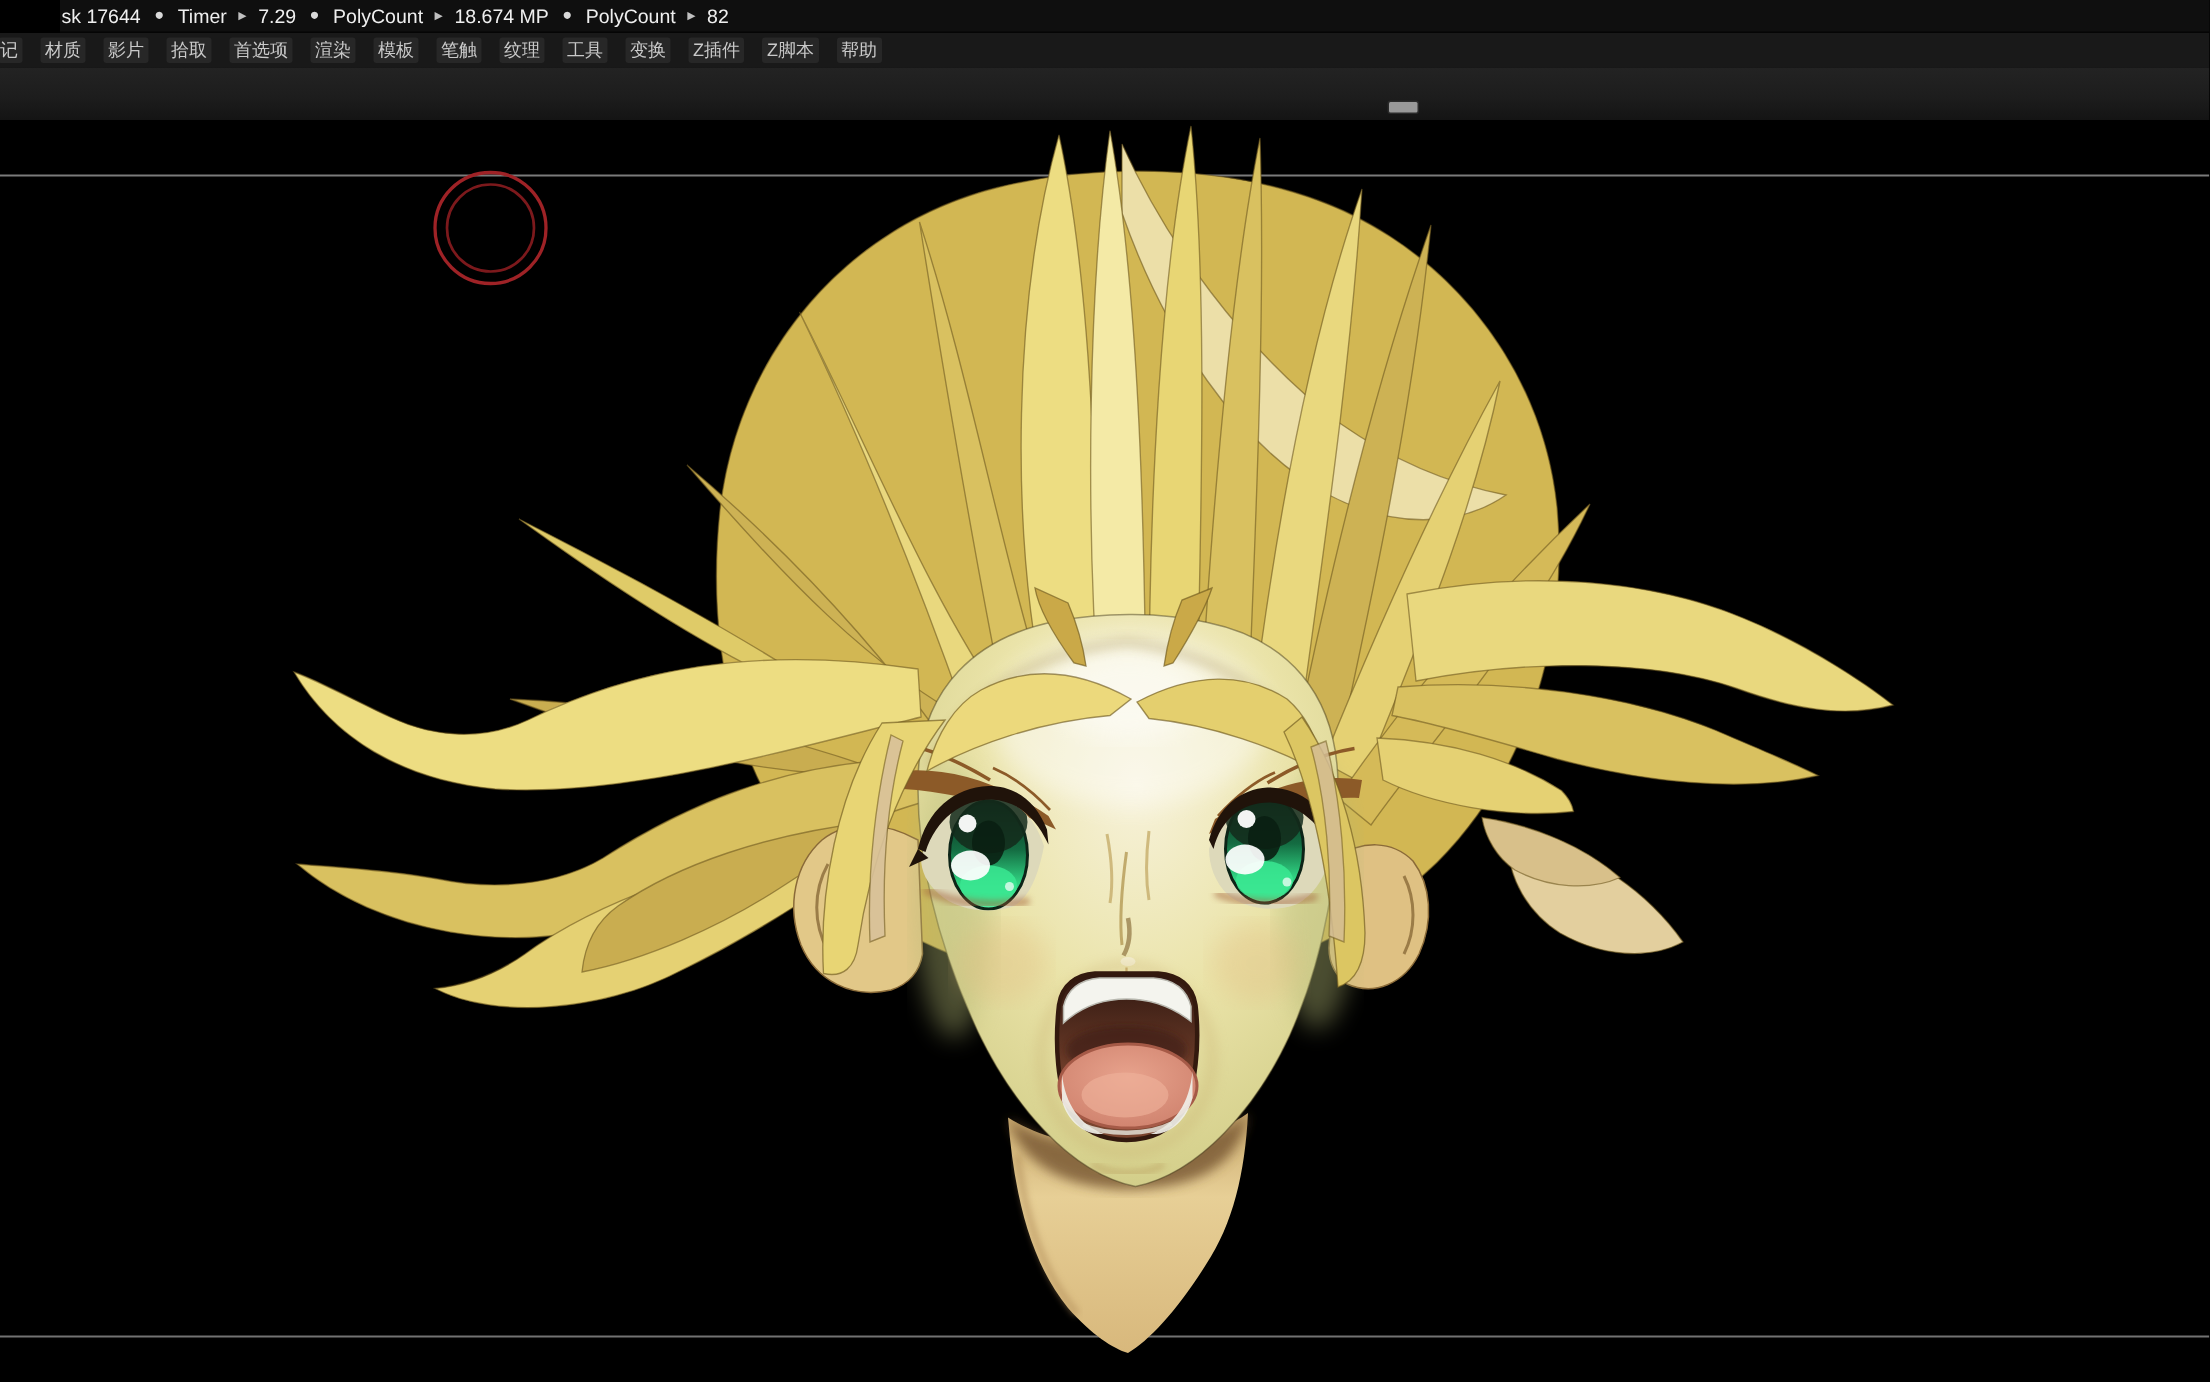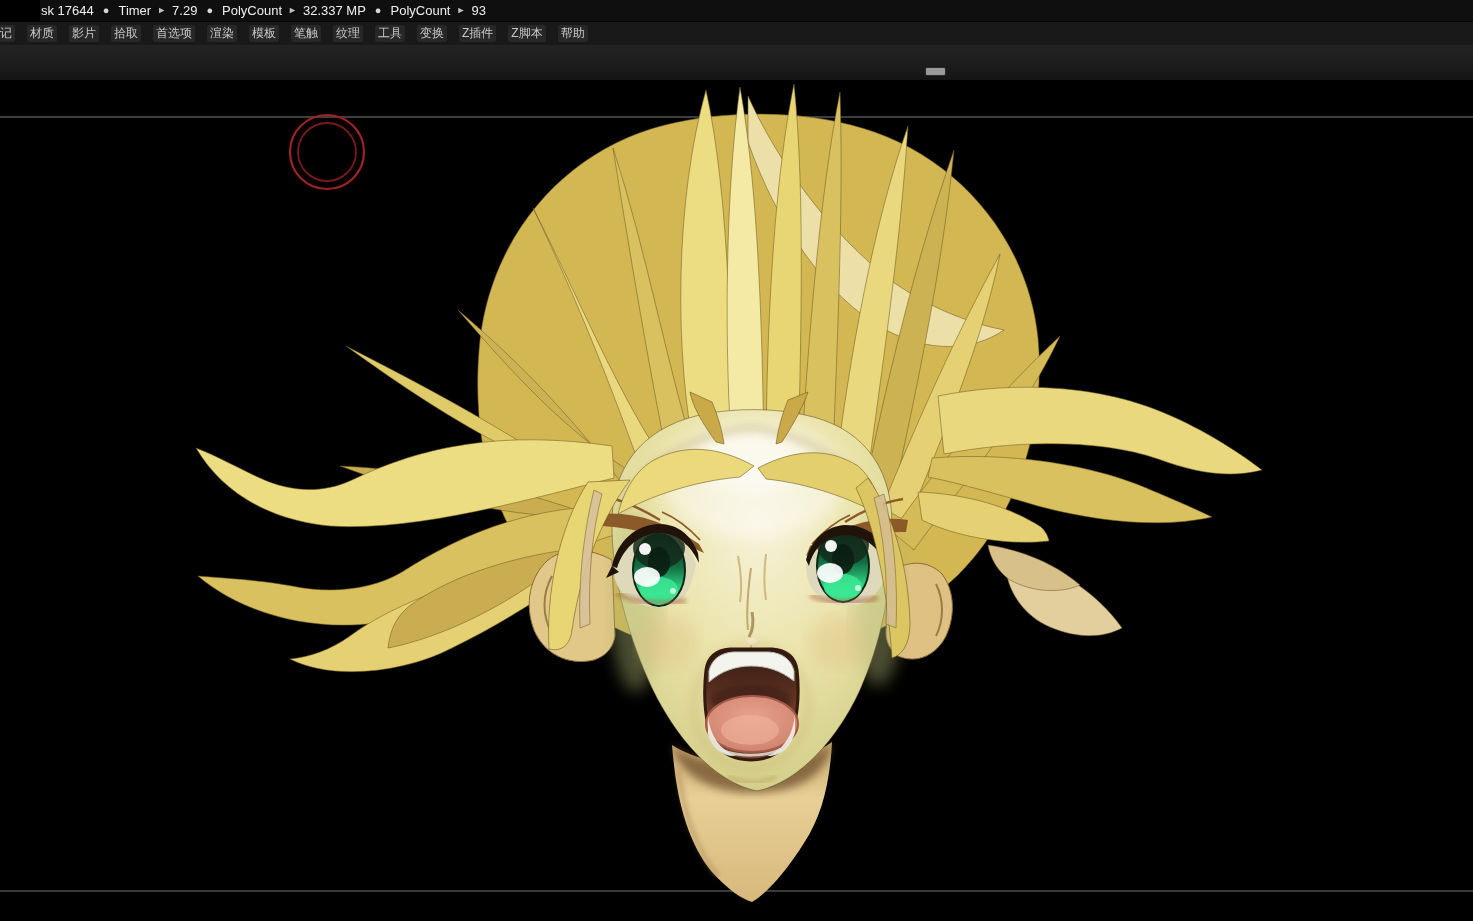--- a/index.html
+++ b/index.html
@@ -41,27 +41,27 @@
     <span class="dot">●</span>
     <span class="metric">
       <span>Timer</span>
       <span class="arr">►</span>
       <span>7.29</span>
     </span>
     <span class="dot">●</span>
     <span class="metric">
       <span>PolyCount</span>
       <span class="arr">►</span>
-      <span>32.337 MP</span>
+      <span>18.674 MP</span>
     </span>
     <span class="dot">●</span>
     <span class="metric">
       <span>PolyCount</span>
       <span class="arr">►</span>
-      <span>93</span>
+      <span>82</span>
     </span>
   </div>
 
   <div class="menu-bar">
     <button class="mi first">记</button>
     <button class="mi">材质</button>
     <button class="mi">影片</button>
     <button class="mi">拾取</button>
     <button class="mi">首选项</button>
     <button class="mi">渲染</button>

